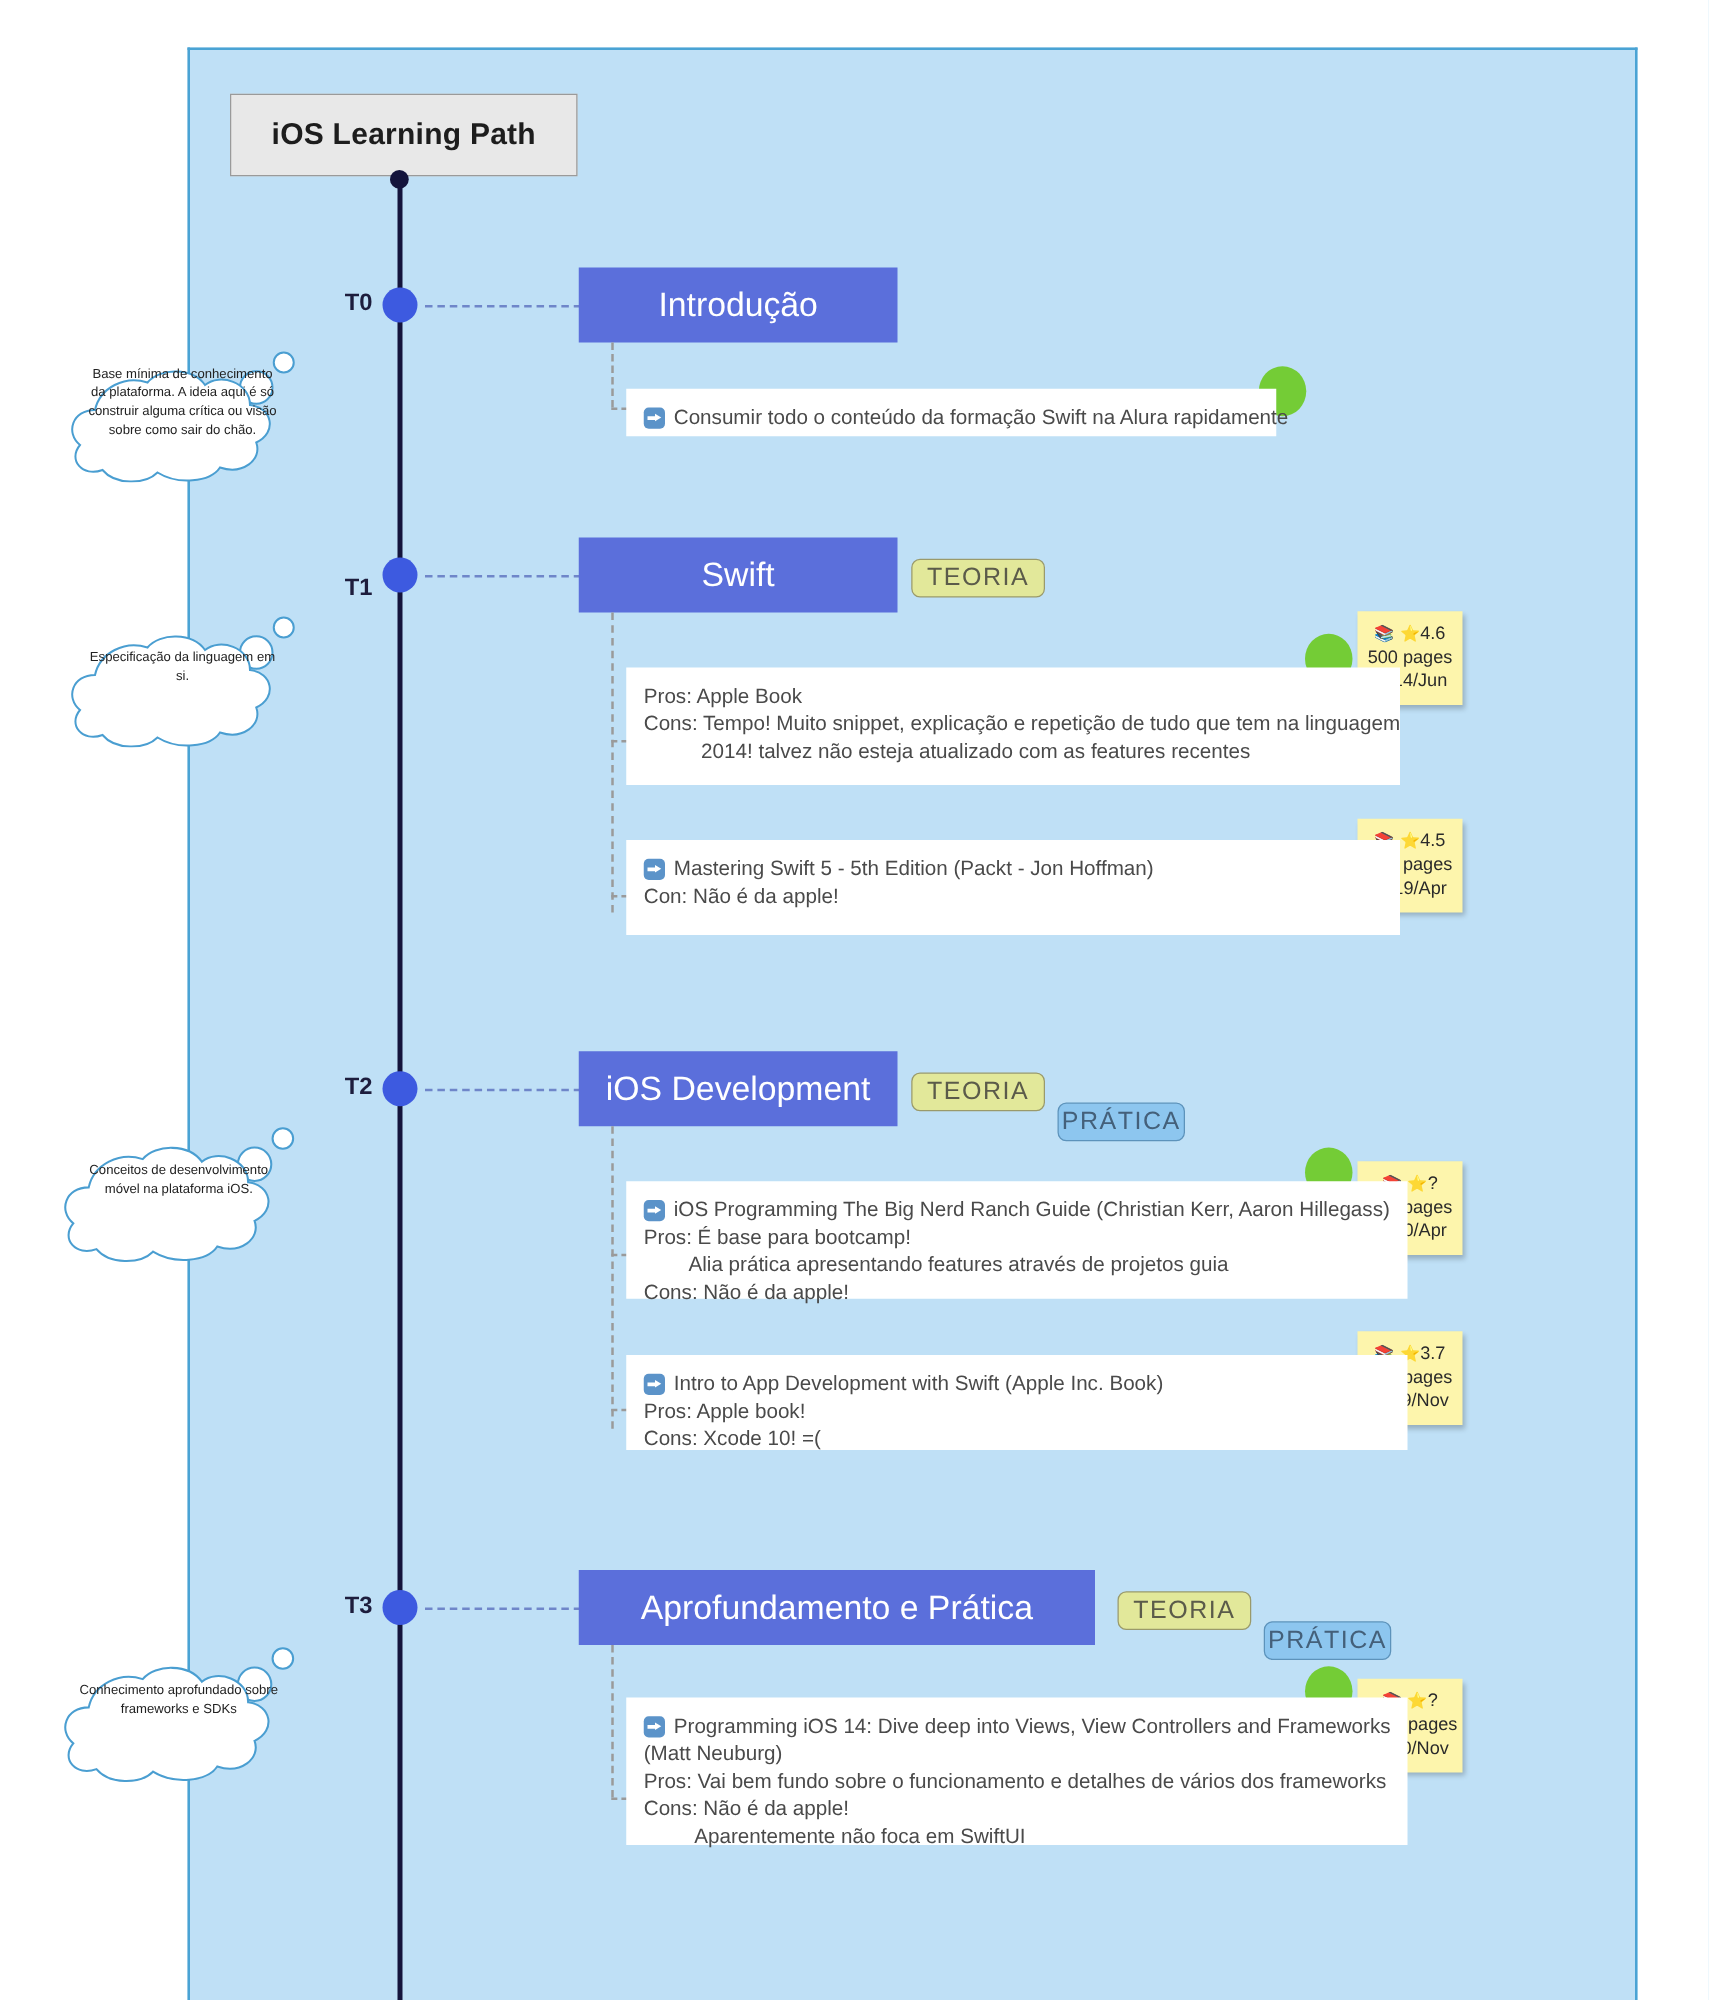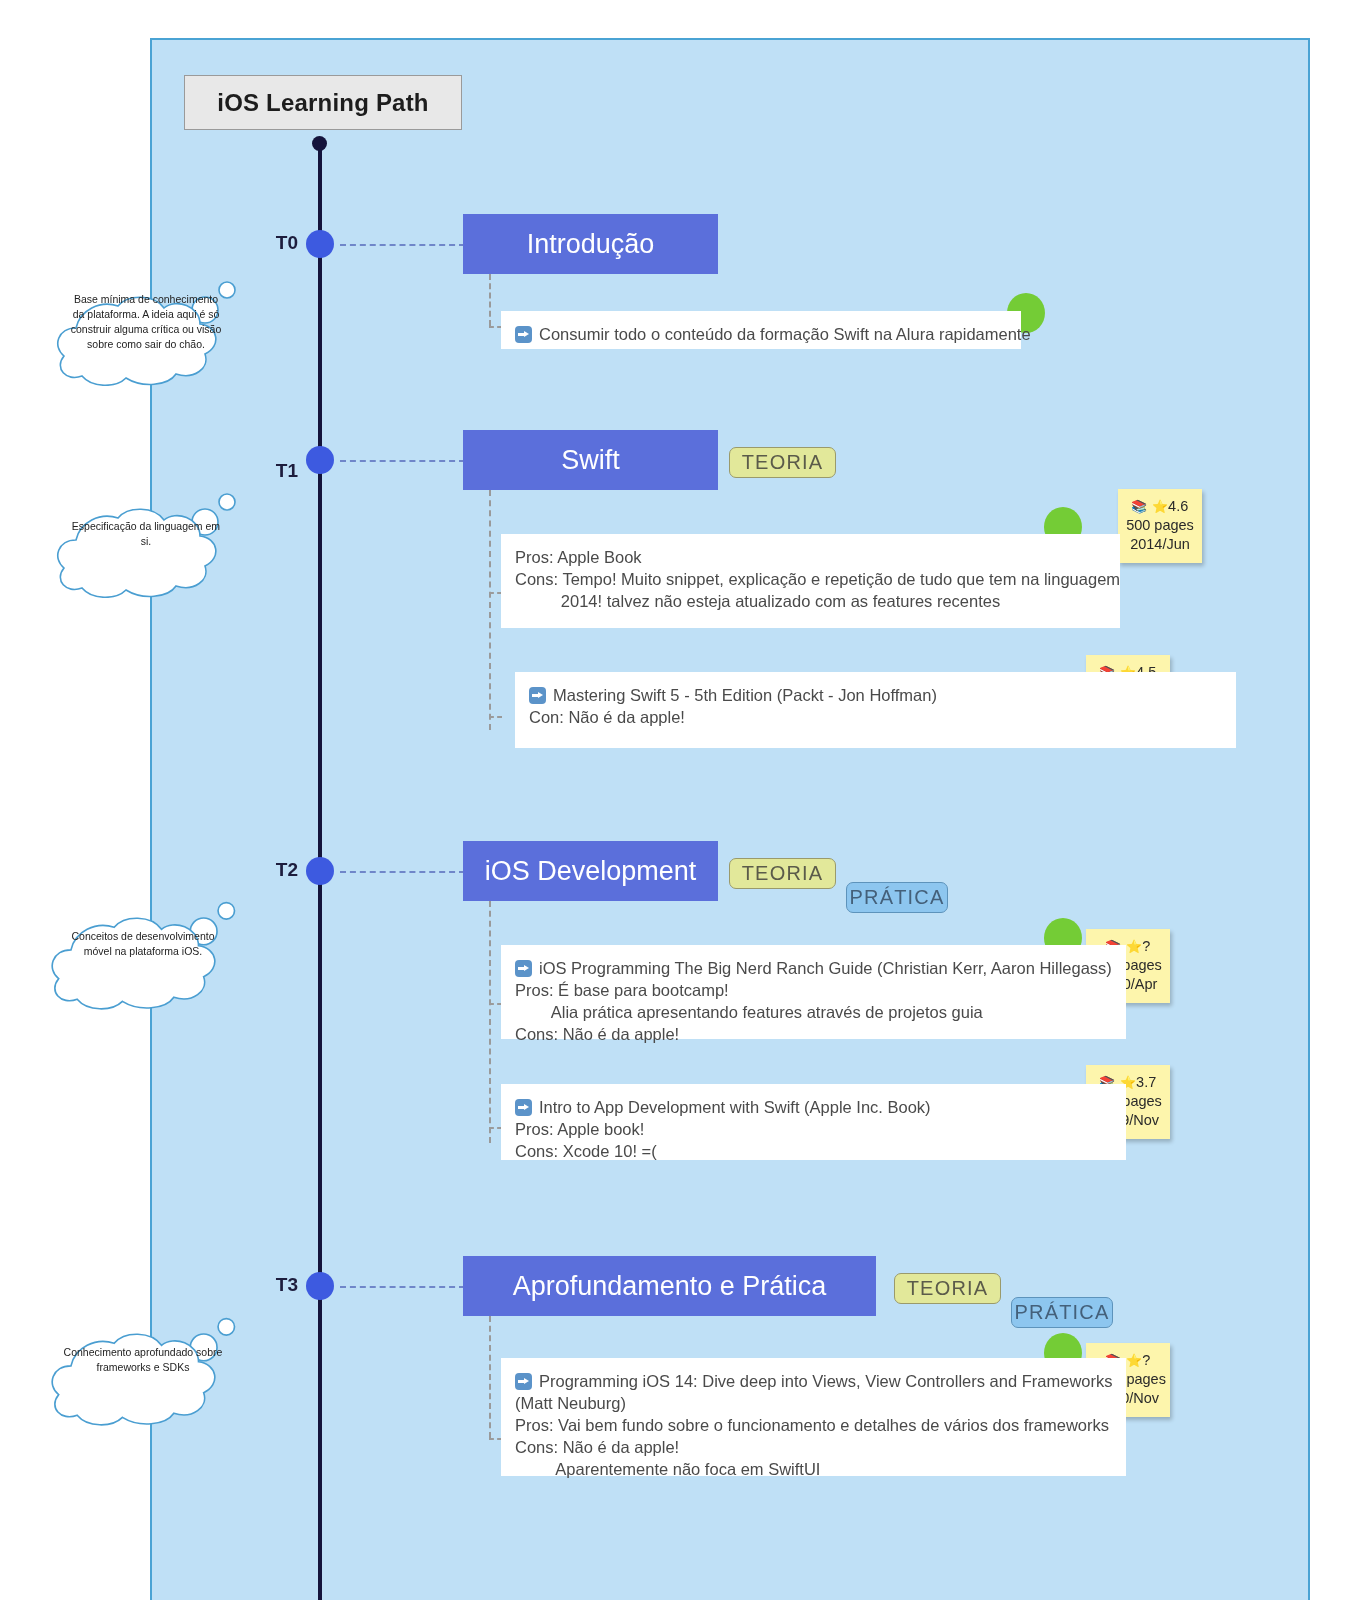--- a/index.html
+++ b/index.html
@@ -16,21 +16,21 @@
   .canvas{
     position:absolute;left:150px;top:38px;width:1160px;height:1562px;
     background:#bfe0f6;
     border:2px solid #4aa3d4;
     border-bottom:none;
     box-sizing:border-box;
   }
 
   
   .title-box{
-    position:absolute;left:184px;top:75px;width:278px;height:55px;
+    position:absolute;left:184px;top:75px;width:278px;height:66px;
     background:#e8e8e8;
     border:1px solid #9a9a9a;
     display:flex;align-items:center;justify-content:center;
     font-size:24px;font-weight:bold;color:#1d1d1d;
     letter-spacing:.2px;
     box-sizing:border-box;
   }
 
   
   .spine{
@@ -160,39 +160,39 @@
 
   <div class="phase" style="left:463px;top:430px;width:255px;height:60px">Swift</div>
 
   <div class="tag teoria" style="left:729px;top:447px;width:107px">TEORIA</div>
 
   <div class="vconn" style="left:489px;top:490px;height:240px"></div>
   <div class="hconn" style="left:489px;top:592px;width:13px"></div>
   <div class="hconn" style="left:489px;top:716px;width:13px"></div>
 
   <div class="green" style="left:1044px;top:507px"></div>
-  <div class="sticky" style="left:1118px;top:489px">
+  <div class="sticky" style="left:1086px;top:489px">
     <div class="rate"><span class="emo">📚</span> <span class="emo">⭐</span><span>4.6</span></div>
     <div>500 pages</div>
     <div>2014/Jun</div>
   </div>
 
   <div class="card" style="left:501px;top:534px;width:619px;height:94px">
     <div class="line">Pros: Apple Book</div>
     <div class="line">Cons: Tempo! Muito snippet, explicação e repetição de tudo que tem na linguagem</div>
     <div class="line">          2014! talvez não esteja atualizado com as features recentes</div>
   </div>
 
   <div class="sticky" style="left:1086px;top:655px">
     <div class="rate"><span class="emo">📚</span> <span class="emo">⭐</span><span>4.5</span></div>
     <div>370 pages</div>
     <div>2019/Apr</div>
   </div>
 
-  <div class="card" style="left:515px;top:672px;width:721px;height:76px">
+  <div class="card" style="left:501px;top:672px;width:619px;height:76px">
     <div class="title-line">
       <span class="arrow-icon"></span>
       <span class="line">Mastering Swift 5 - 5th Edition (Packt - Jon Hoffman)</span>
     </div>
     <div class="line">Con: Não é da apple!</div>
   </div>
 
   <div class="node-label" style="top:859px">T2</div>
   <div class="node" style="top:857px"></div>
   <div class="node-dash" style="top:871px;left:340px;width:125px"></div>

